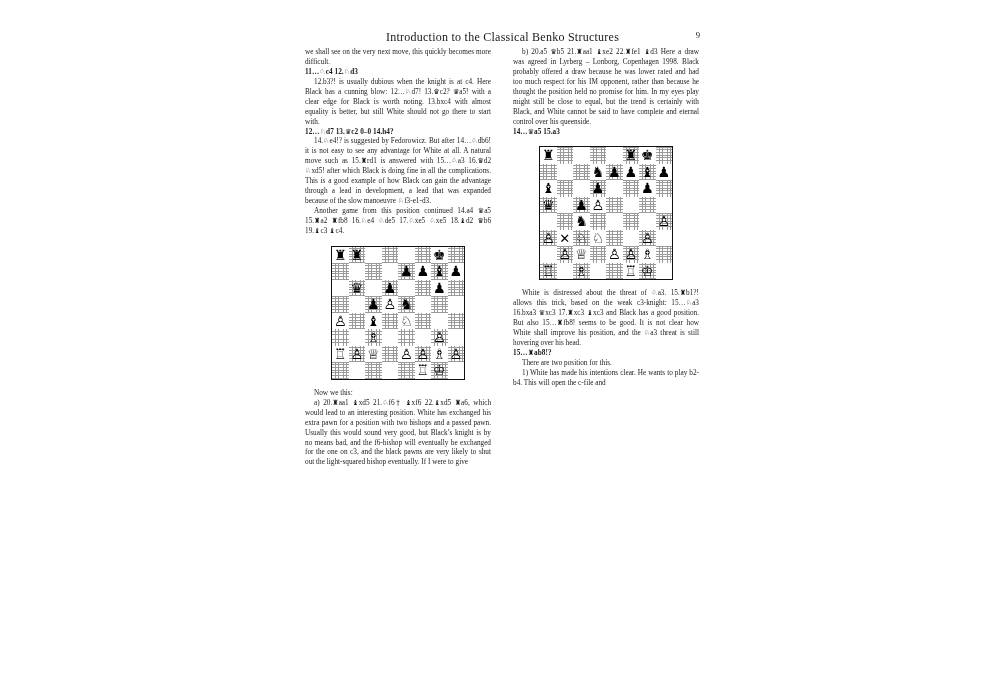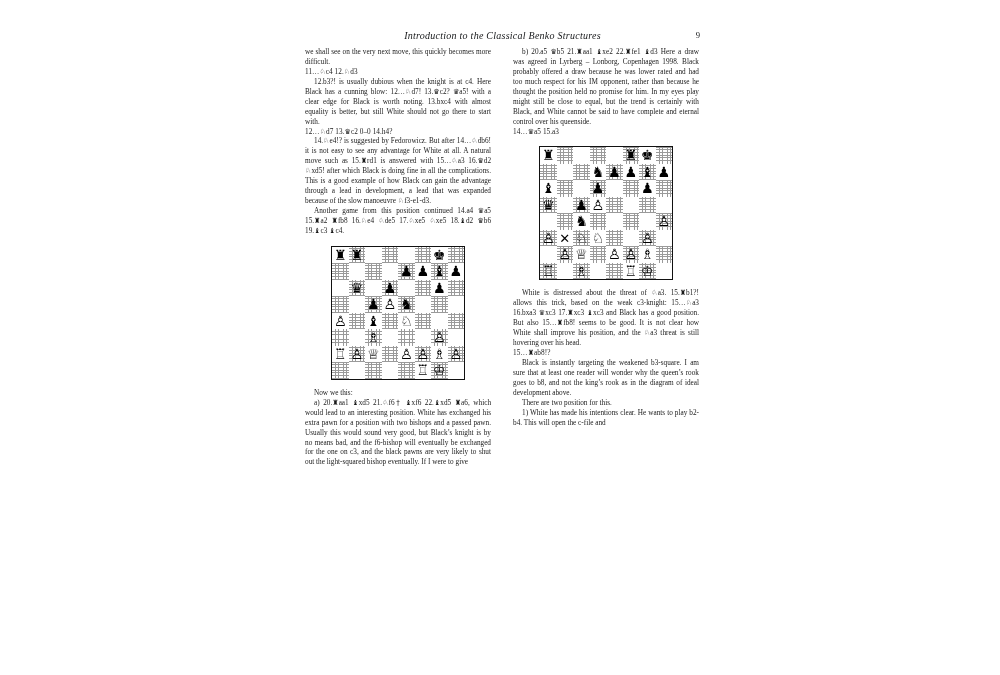--- a/index.html
+++ b/index.html
@@ -15,25 +15,24 @@
     width:1000px;height:675px;
     box-sizing:border-box;
   }
   
   .running-head{
     position:absolute;
     left:305px; top:30px; width:395px;
     display:flex; align-items:baseline; justify-content:center;
   }
   .running-head .rh-title{
-    font-size:10px;
+    font-size:12px;
     letter-spacing:.25px;
     color:#16181a;
     white-space:nowrap;
-    font-style:italic;
   }
   .folio{
     position:absolute;
     left:305px; top:30px; width:395px;
     text-align:right;
     font-size:8.6px;
     color:#16181a;
   }
   
   .body-cols{
@@ -48,21 +47,21 @@
     font-size:7.25px;
     line-height:1.372;
     text-align:justify;
     text-justify:inter-word;
     -webkit-hyphens:auto;
     hyphens:auto;
   }
   p{margin:0;padding:0;}
   p.ind{text-indent:9px;}
   p.noind{text-indent:0;}
-  .mv{font-weight:normal;text-indent:0;letter-spacing:.05px;}
+  .mv{font-weight:bold;text-indent:0;letter-spacing:.05px;}
   .pc{font-family:"DejaVu Sans",sans-serif;font-size:7.1px;line-height:1;}
   
   .diagram-wrap{
     display:flex;justify-content:center;
     margin:9px 0 9px 0;
     text-indent:0;
   }
   .board{
     width:132px;height:132px;
     display:grid;
@@ -369,19 +368,18 @@
               <span class="pieceglyph w">♖</span>
             </div>
             <div class="sq dark">
               <span class="pieceglyph w">♔</span>
             </div>
             <div class="sq light"></div>
           </div>
         </div>
         <p class="ind">White is distressed about the threat of <span class="pc">♘</span>a3. 15.<span class="pc">♜</span>b1?! allows this trick, based on the weak c3-knight: 15…<span class="pc">♘</span>a3 16.bxa3 <span class="pc">♛</span>xc3 17.<span class="pc">♜</span>xc3 <span class="pc">♝</span>xc3 and Black has a good position. But also 15…<span class="pc">♜</span>fb8! seems to be good. It is not clear how White shall improve his position, and the <span class="pc">♘</span>a3 threat is still hovering over his head.</p>
         <p class="mv">15…<span class="pc">♜</span>ab8!?</p>
-        <p class="ind">Black is instantly targeting the weakened b3-square. I am sure that at least one reader will wonder why the queen’s rook goes to b8, and not the king’s rook as in the diagram of ideal development above.</p>
         <p class="ind">There are two position for this.</p>
         <p class="ind">1) White has made his intentions clear. He wants to play b2-b4. This will open the c-file and</p>
       </div>
   </div>
 
 </div>
 
 </body></html>

